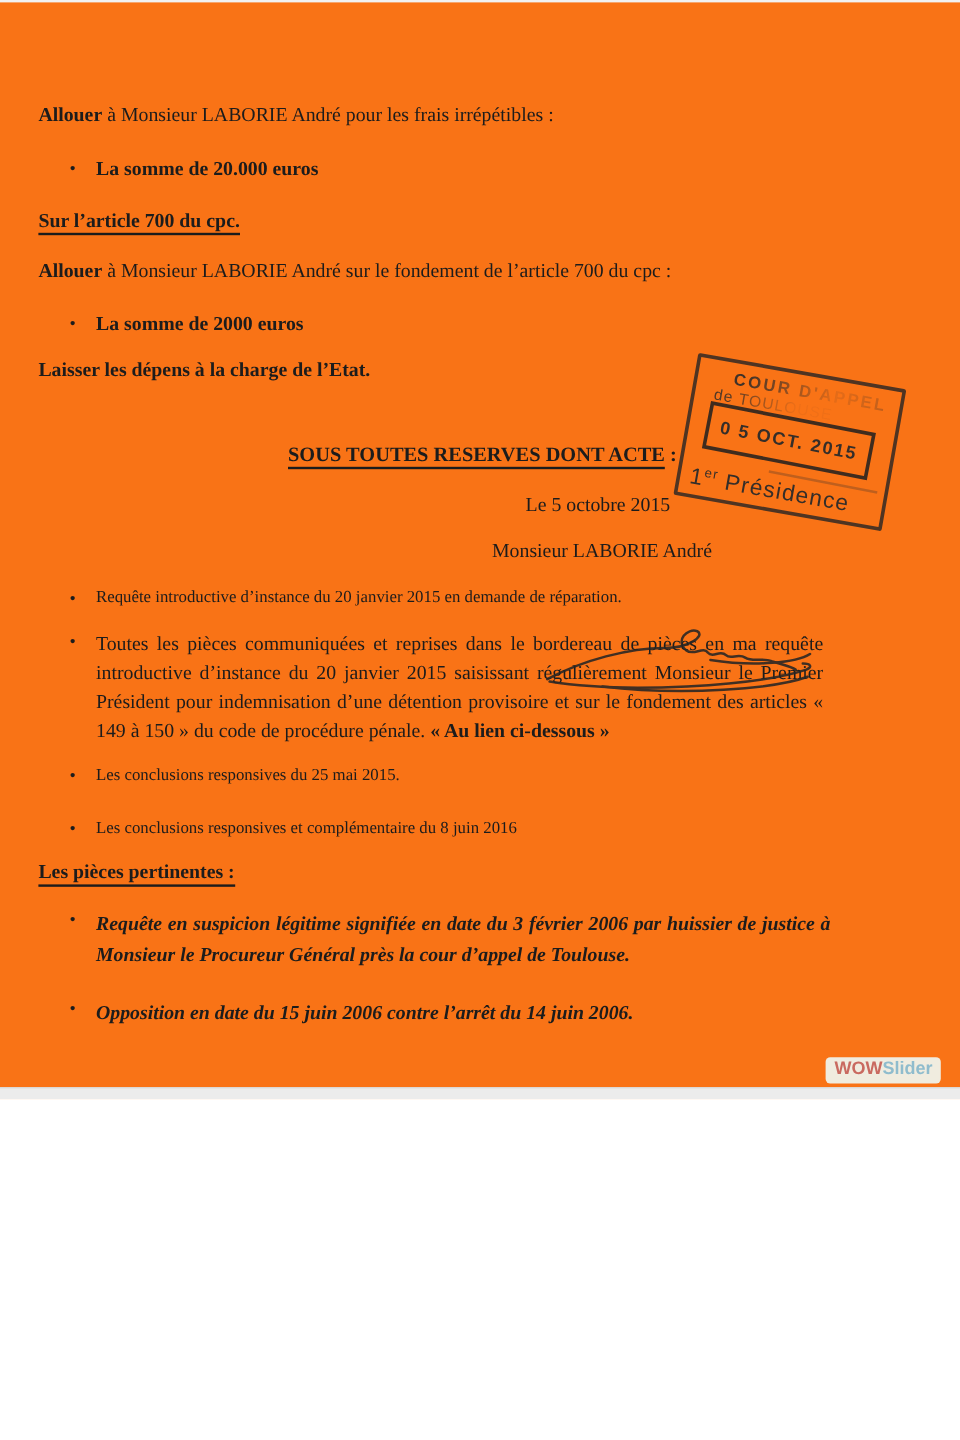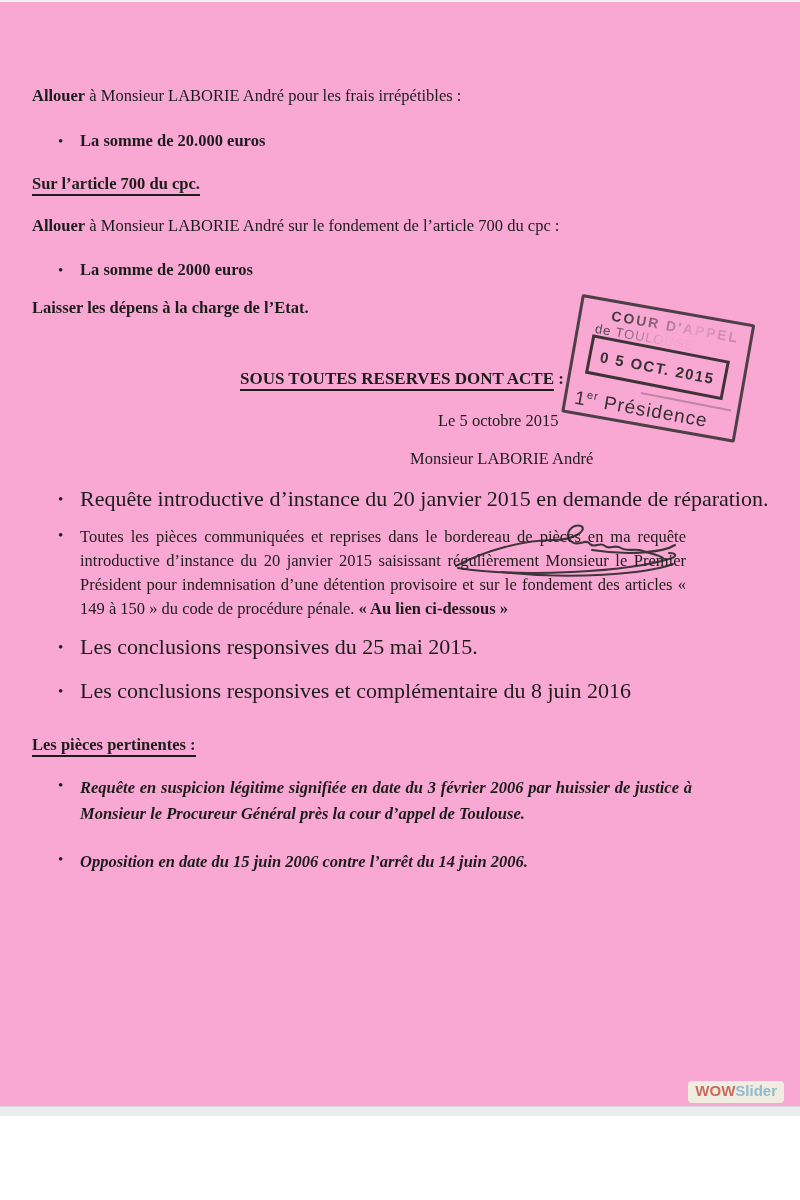--- a/index.html
+++ b/index.html
@@ -1,44 +1,44 @@
 <!DOCTYPE html>
 <html><head>
 <meta charset="utf-8">
 <style>
   html,body{margin:0;padding:0;background:#ffffff;}
   .page{
-    position:relative;width:800px;height:1116px;overflow:hidden;
-    background:#f9a8d4;color:#1c1c1c;
+    position:relative;width:800px;height:916px;overflow:hidden;
+    background:#f97316;color:#1c1c1c;
     font-family:"Liberation Serif",serif;
     border-top:2px solid #f2f2f2;
     box-sizing:border-box;
   }
   .content{position:absolute;left:32px;top:84px;width:740px;}
   p{margin:0;}
   .para{font-size:16.5px;line-height:20px;white-space:nowrap;}
   .para .lead{font-weight:bold;}
   .bold-para{font-size:16.5px;line-height:20px;font-weight:bold;white-space:nowrap;}
 
   .bullet{display:flex;margin-left:26px;}
   .dot{flex:none;width:22px;font-size:15px;line-height:20px;}
   .dot::before{content:"\2022";}
   .btext-bold{font-weight:bold;font-size:16.5px;line-height:20px;white-space:nowrap;}
-  .btext{font-size:22px;line-height:20px;text-align:center;}
+  .btext{font-size:14px;line-height:20px;text-align:center;}
   .jtext{font-size:16.5px;line-height:24px;width:606px;text-align:justify;}
   .bi{font-style:italic;font-weight:bold;font-size:16.5px;line-height:26px;width:612px;text-align:justify;}
 
   .h-underline{font-size:16.5px;font-weight:bold;line-height:21px;white-space:nowrap;}
   .u{border-bottom:2px solid #1c1c1c;padding-bottom:1px;}
   .caps{font-size:17px;}
 
   .mt25{margin-top:25px;} .mt22{margin-top:22px;} .mt24{margin-top:24px;}
   .mt23{margin-top:23px;} .mt18{margin-top:18px;} .mt50{margin-top:50px;text-align:center;}
   .mt146{margin-top:146px;} .mt20{margin-top:20px;} .mt16{margin-top:16px;}
-  .mt33{margin-top:33px;}
+  .mt33{margin-top:15px;}
   .date-line{margin-left:406px;font-size:16.5px;line-height:20px;white-space:nowrap;}
   .signatory{margin-left:378px;font-size:16.5px;line-height:20px;white-space:nowrap;}
 
   
   .stamp{
     position:absolute;left:582px;top:292px;width:176px;height:120px;
     border:3px solid rgba(38,38,38,.85);border-radius:2px;
     transform:rotate(10deg);transform-origin:top left;
     font-family:"Liberation Sans",sans-serif;color:#2b2b2b;
     box-sizing:border-box;opacity:.95;background:transparent;

